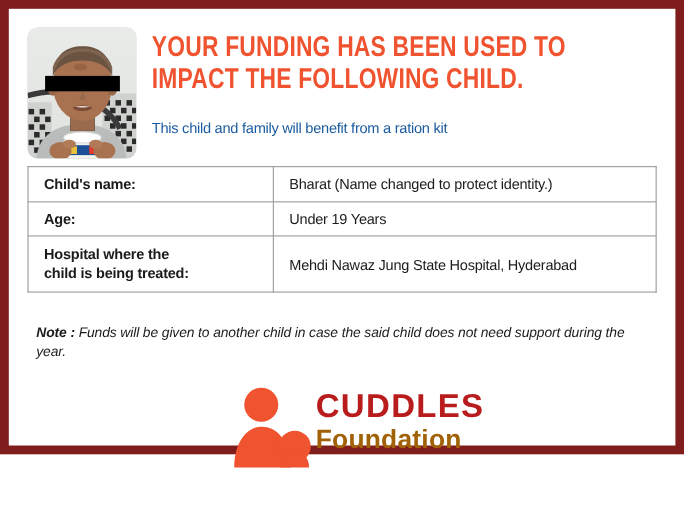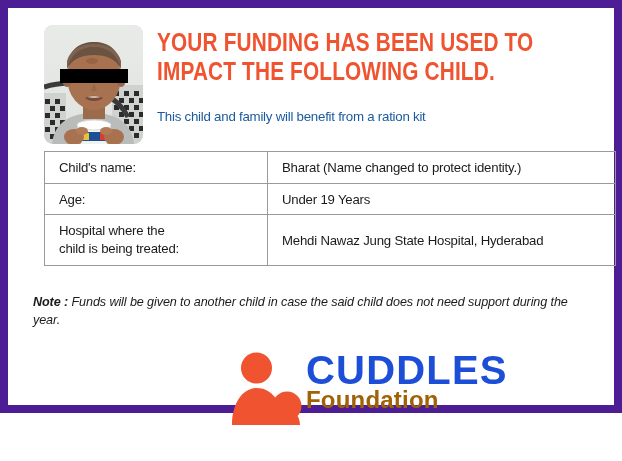--- a/index.html
+++ b/index.html
@@ -12,23 +12,22 @@
     height: 461px;
     font-family: "Liberation Sans", sans-serif;
     overflow: hidden;
   }
 
   #card {
     position: relative;
     width: 622px;
     height: 413px;
     box-sizing: border-box;
-    border: 8px solid #4c1d95;
+    border: 8px solid #7f1d1d;
     background: #ffffff;
-    padding-left: 19px;
   }
 
   #inner {
     position: relative;
     width: 606px;
     height: 445px;
   }
 
   
   #header {
@@ -94,21 +93,21 @@
     table-layout: fixed;
   }
   #info-table td {
     border: 1px solid #9a9a9a;
     padding: 0;
     vertical-align: middle;
     color: #1b1b1b;
   }
   #info-table td.lbl {
     width: 208px;
-    font-weight: normal;
+    font-weight: bold;
     font-size: 13.2px;
     letter-spacing: -0.2px;
     padding: 5px 0 5px 14px;
     line-height: 17px;
   }
   #info-table td.val {
     font-weight: normal;
     font-size: 13.2px;
     letter-spacing: -0.2px;
     padding: 5px 0 5px 14px;
@@ -116,21 +115,21 @@
   }
   #info-table tr.r1 td { height: 21px; }
   #info-table tr.r2 td { height: 20px; }
   #info-table tr.r3 td { height: 20px; }
   #info-table tr.r4 td { height: 40px; }
   #info-table tr.r4 td.lbl { line-height: 18px; }
 
   
   #note {
     position: absolute;
-    left: 6px;
+    left: 25px;
     top: 285px;
     width: 560px;
     font-style: italic;
     font-size: 12.6px;
     line-height: 18px;
     color: #1b1b1b;
     letter-spacing: -0.1px;
   }
   #note b { font-weight: bold; font-style: italic; }
 
@@ -150,23 +149,23 @@
     height: 74px;
   }
   #logo-text {
     position: absolute;
     left: 76px;
     top: 6px;
     width: 160px;
   }
   #logo-word {
     display: block;
-    color: #1d4ed8;
+    color: #b91c1c;
     font-weight: bold;
-    font-size: 40px;
+    font-size: 30px;
     line-height: 32px;
     letter-spacing: 1.2px;
   }
   #logo-sub {
     display: block;
     color: #a16207;
     font-weight: bold;
     font-size: 24px;
     line-height: 24px;
     letter-spacing: 0.2px;

